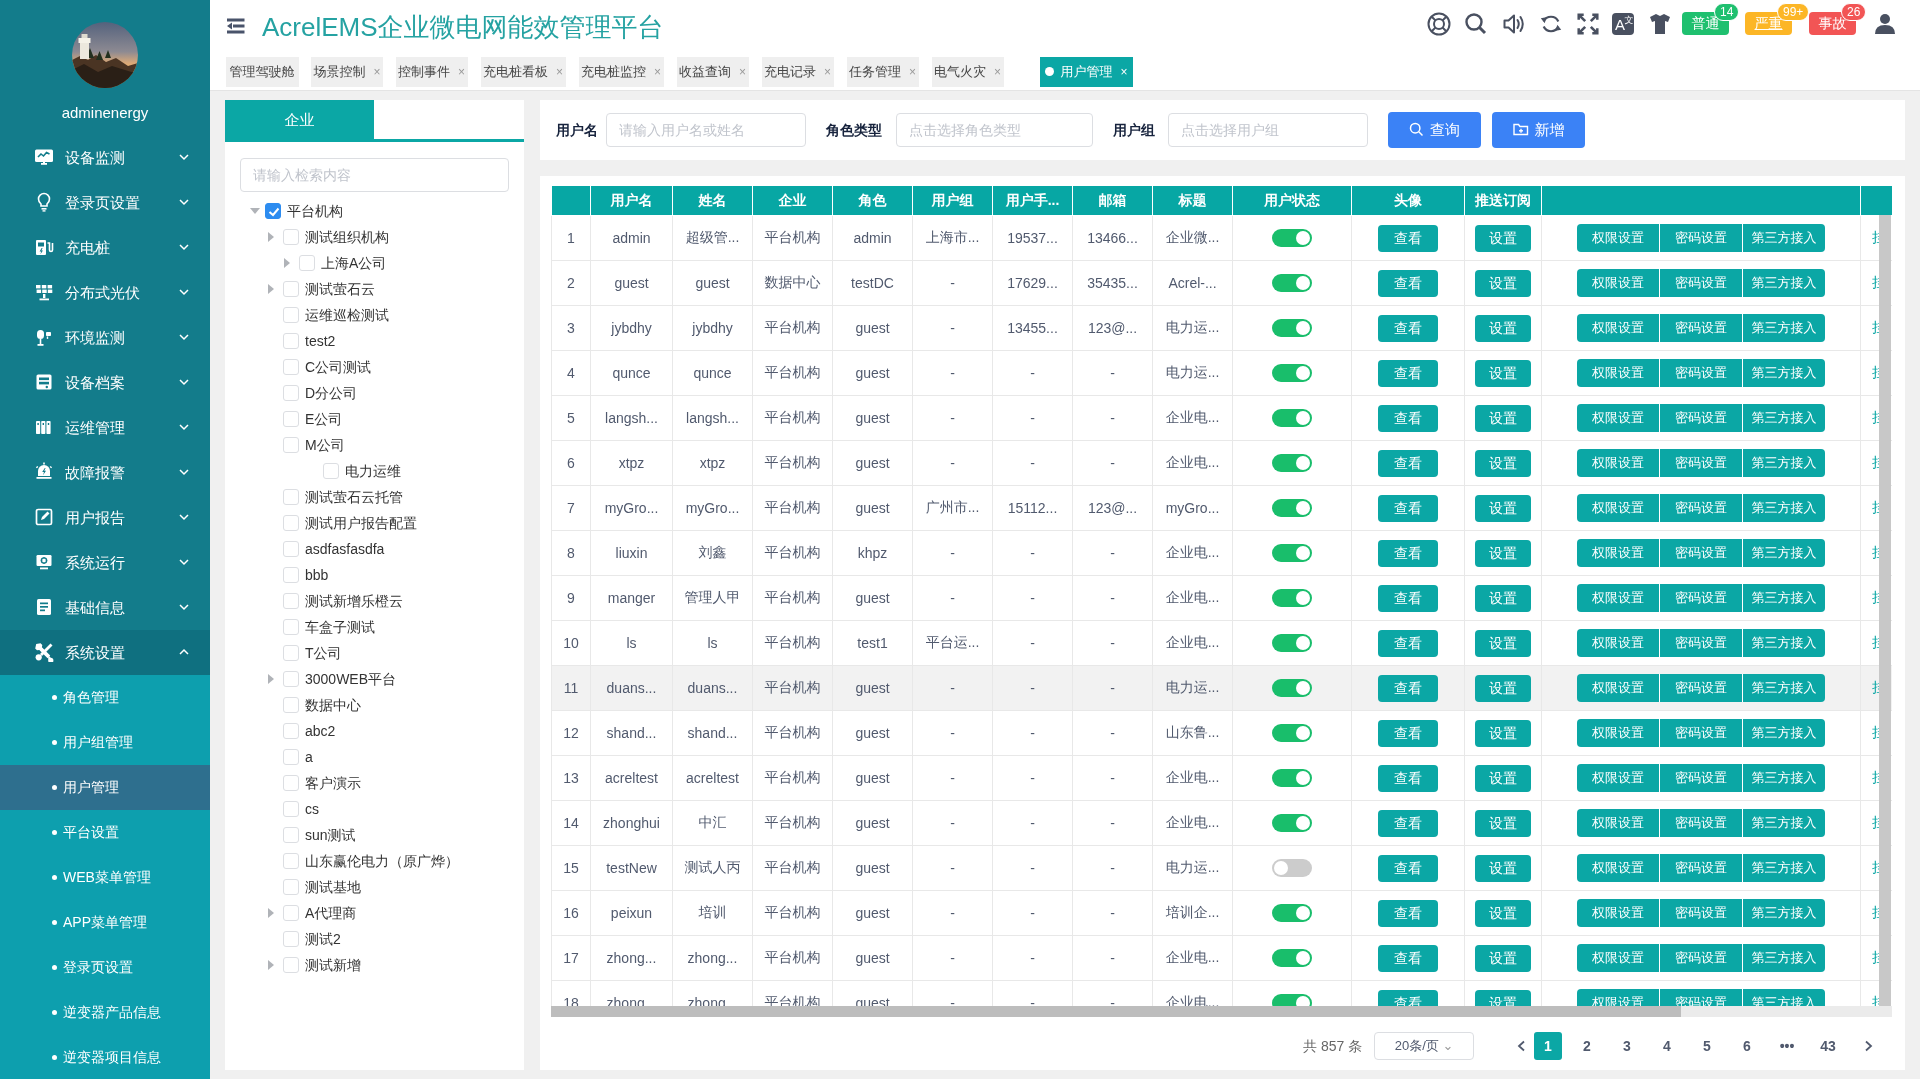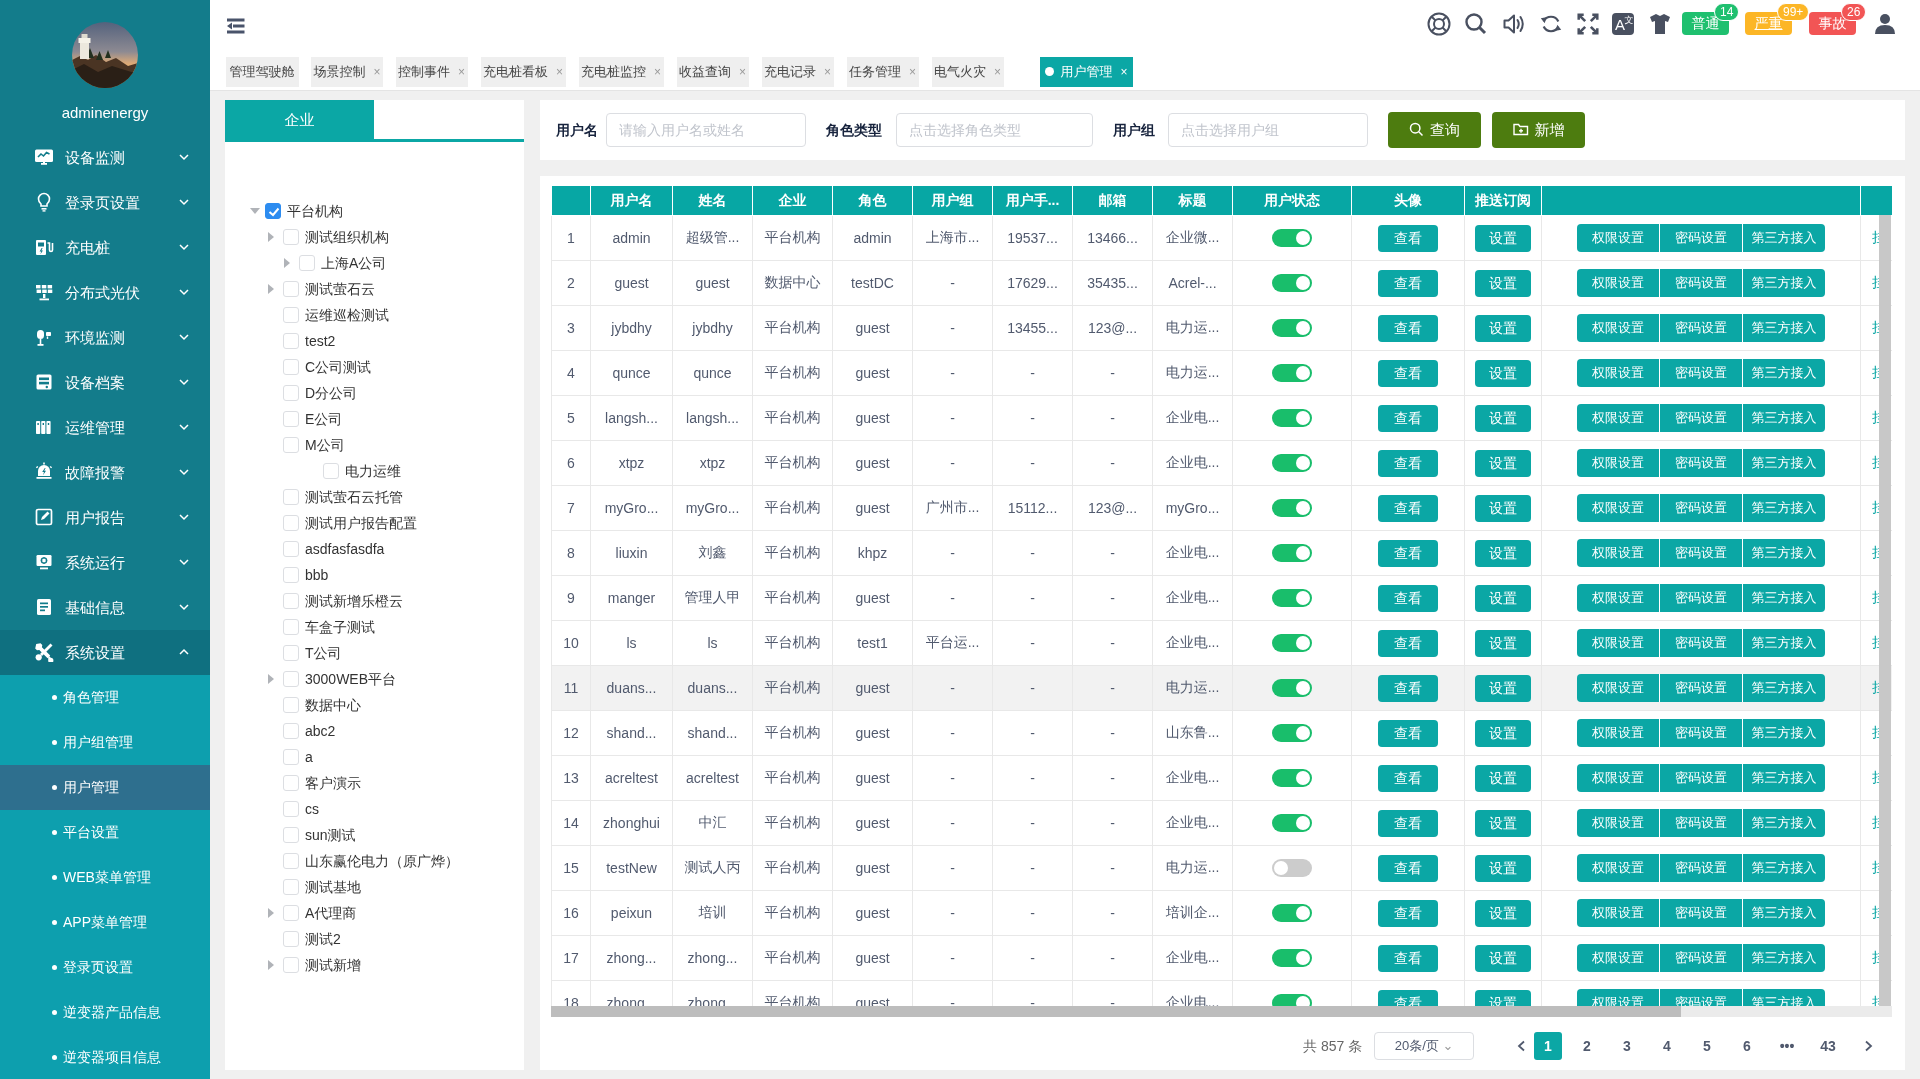--- a/index.html
+++ b/index.html
@@ -45,21 +45,21 @@
 .caret.down { border-left:5px solid transparent; border-right:5px solid transparent; border-top:6px solid #b0b3b8; top:10px; }
 .caret.right { border-top:5px solid transparent; border-bottom:5px solid transparent; border-left:6px solid #b0b3b8; top:8px; }
 .ti .cb { position:absolute; top:5px; width:16px; height:16px; border:1px solid #dcdee2; border-radius:3px; background:#fff; }
 .ti .cb.checked { background:#2d8cf0; border-color:#2d8cf0; }
 .ti .lbl { position:absolute; top:0; line-height:26px; white-space:nowrap; }
 
 
 #filtercard { position:absolute; left:540px; top:100px; width:1365px; height:60px; background:#fff; }
 .flabel { position:absolute; top:0; font-size:14px; color:#17233d; font-weight:bold; line-height:60px; }
 .finput { position:absolute; top:13px; height:34px; border:1px solid #dcdee2; border-radius:4px; background:#fff; color:#c0c4cc; font-size:14px; line-height:32px; padding-left:12px; }
-.fbtn { position:absolute; top:12px; height:36px; border-radius:4px; background:#4d7c0f; color:#fff; font-size:15px; text-align:center; line-height:36px; }
+.fbtn { position:absolute; top:12px; height:36px; border-radius:4px; background:#3b82f6; color:#fff; font-size:15px; text-align:center; line-height:36px; }
 
 
 #tablecard { position:absolute; left:540px; top:176px; width:1365px; height:894px; background:#fff; }
 #tclip { position:absolute; left:11px; top:9px; width:1341px; height:822px; overflow:hidden; }
 table { border-collapse:collapse; table-layout:fixed; width:1341px; }
 th { background:#07a7a4; color:#fff; font-size:14px; font-weight:bold; height:30px; border:1px solid #fff; padding:0; }
 td { height:45px; border:1px solid #e8e8e8; text-align:center; font-size:14px; color:#515a6e; padding:0; overflow:hidden; white-space:nowrap; }
 tr.gray td { background:#f2f2f2; }
 .tbtn { display:inline-block; height:27px; border-radius:4px; background:#0ba7a5; color:#fff; font-size:14px; line-height:27px; text-align:center; }
 .tgroup { display:inline-flex; height:28px; border-radius:4px; overflow:hidden; }
@@ -365,20 +365,21 @@
   <div class="hic" style="left:17px;top:18px;width:18px;height:16px;">
     <svg width="18" height="16" viewBox="0 0 18 16">
         <g fill="#49536a">
           <rect x="0" y="0.5" width="17.5" height="3"></rect>
           <rect x="6" y="6.5" width="11.5" height="3"></rect>
           <rect x="0" y="12.5" width="17.5" height="3"></rect>
           <path d="M5,4.5 L0,8 L5,11.5 Z"></path>
         </g>
       </svg>
   </div>
+  <div id="title">AcrelEMS企业微电网能效管理平台</div>
 <div class="hic" style="left:1216px;width:26px;"><svg width="26" height="26" viewBox="0 0 26 26">
         <circle cx="13" cy="13" r="10.5" fill="none" stroke="#495060" stroke-width="2"></circle>
         <circle cx="13" cy="13" r="5" fill="none" stroke="#495060" stroke-width="2"></circle>
         <g stroke="#495060" stroke-width="2">
           <line x1="6" y1="6" x2="9.5" y2="9.5"></line>
           <line x1="20" y1="6" x2="16.5" y2="9.5"></line>
           <line x1="6" y1="20" x2="9.5" y2="16.5"></line>
           <line x1="20" y1="20" x2="16.5" y2="16.5"></line>
         </g>
       </svg></div>
@@ -440,20 +441,21 @@
     <div class="tab" style="left:466.5px;width:72px;">收益查询<span class="x">×</span></div>
     <div class="tab" style="left:551.5px;width:72px;">充电记录<span class="x">×</span></div>
     <div class="tab" style="left:636.5px;width:72px;">任务管理<span class="x">×</span></div>
     <div class="tab" style="left:721.5px;width:72px;">电气火灾<span class="x">×</span></div>
     <div class="tab active" style="left:830px;width:93px;"><span style="display:inline-block;width:9px;height:9px;border-radius:50%;background:#fff;margin-right:6px;vertical-align:0px;"></span>用户管理<span class="x">×</span></div>
   </div>
 
 <div id="treecard">
   <div id="treetab">企业</div>
   <div id="treetabline"></div>
+  <div id="treesearch">请输入检索内容</div>
   <div id="tree">
       <div class="ti" style="left:0;top:98px;width:299px;">
         <div class="caret down" style="left:25px;"></div>
         <div class="cb checked" style="left:40px;"><svg width="16" height="16" viewBox="0 0 16 16">
             <path d="M3.5,8 L7,11 L12.5,4.5" stroke="#fff" stroke-width="2" fill="none"></path>
           </svg></div>
         <div class="lbl" style="left:62px;">平台机构</div>
       </div>
       <div class="ti" style="left:0;top:124px;width:299px;">
         <div class="caret right" style="left:43px;"></div>

